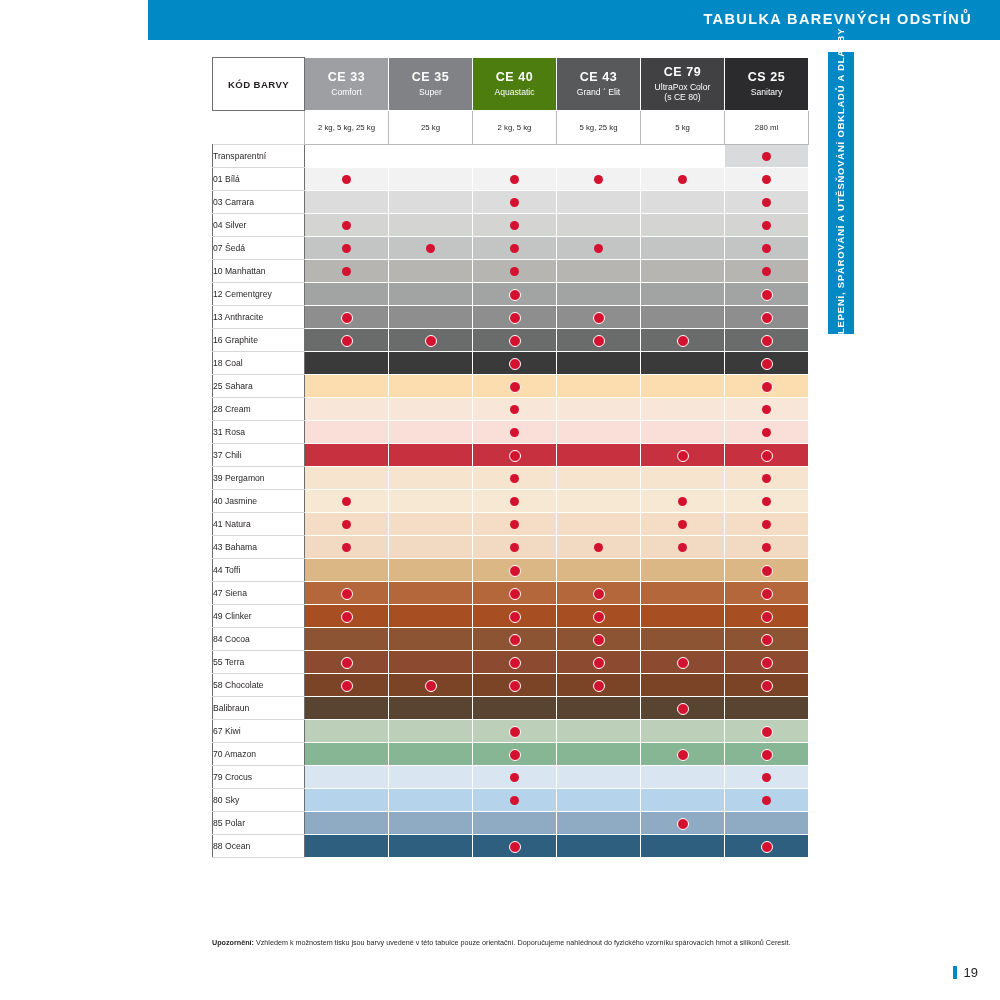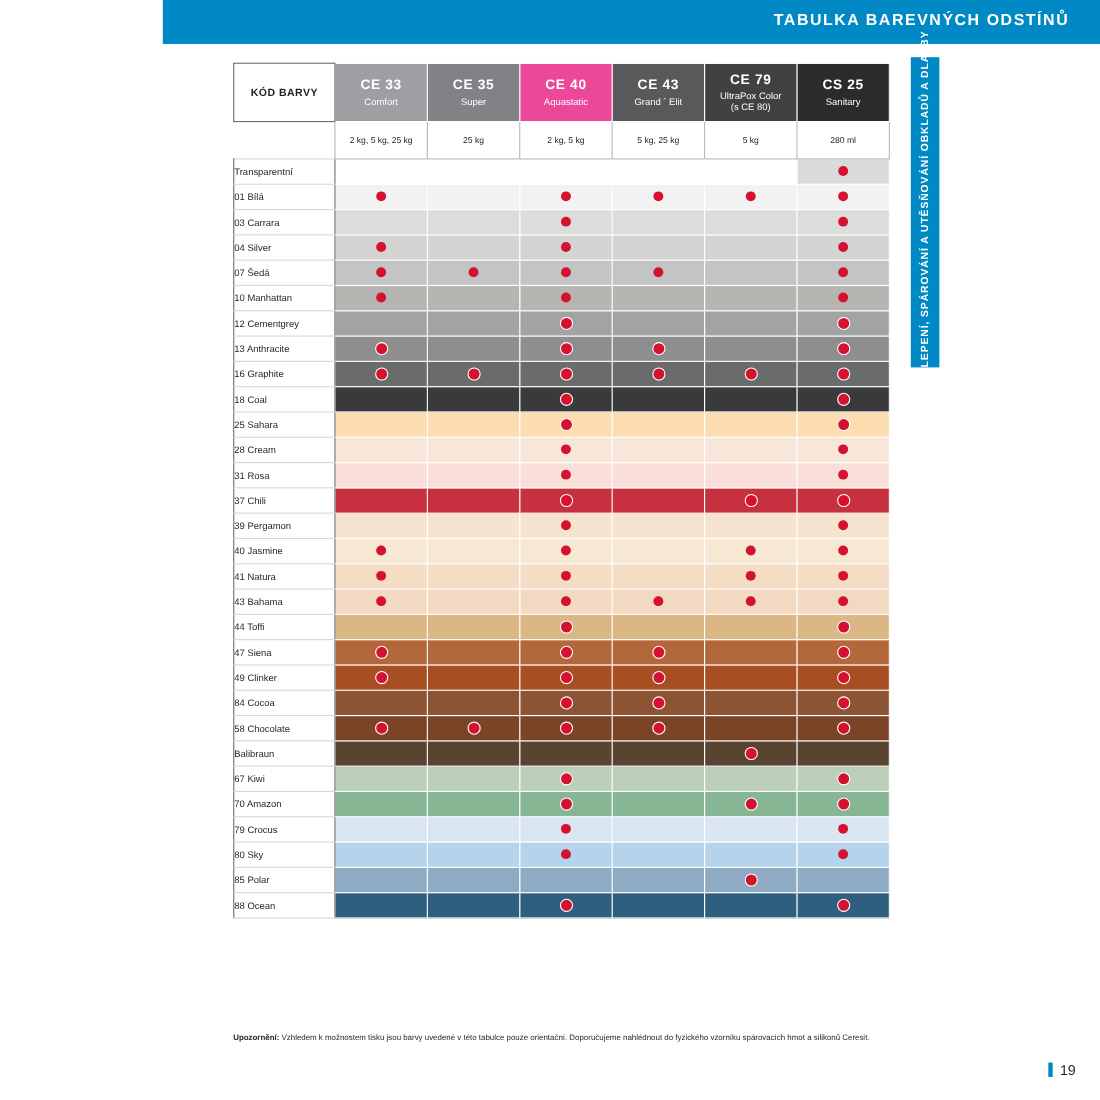--- a/index.html
+++ b/index.html
@@ -212,21 +212,21 @@
       <tr>
         <th class="hdr-code">KÓD BARVY</th>
         <th class="hdr-prod" style="background:#9d9fa2;">
           <span class="pname">CE 33</span>
           <span class="psub">Comfort</span>
         </th>
         <th class="hdr-prod" style="background:#808285;">
           <span class="pname">CE 35</span>
           <span class="psub">Super</span>
         </th>
-        <th class="hdr-prod" style="background:#ec4899;">
+        <th class="hdr-prod" style="background:#4d7c0f;">
           <span class="pname">CE 40</span>
           <span class="psub">Aquastatic</span>
         </th>
         <th class="hdr-prod" style="background:#58595b;">
           <span class="pname">CE 43</span>
           <span class="psub">Grand ´ Elit</span>
         </th>
         <th class="hdr-prod" style="background:#414042;">
           <span class="pname">CE 79</span>
           <span class="psub">UltraPox Color</span>
@@ -440,20 +440,29 @@
         <tr>
           <td class="row-label">84 Cocoa</td>
           <td class="swatch" style="background: rgb(141, 84, 52);"></td>
           <td class="swatch" style="background: rgb(141, 84, 52);"></td>
           <td class="swatch" style="background: rgb(141, 84, 52);"><span class="dot ring" style="background: rgb(213, 17, 48);"></span></td>
           <td class="swatch" style="background: rgb(141, 84, 52);"><span class="dot ring" style="background: rgb(213, 17, 48);"></span></td>
           <td class="swatch" style="background: rgb(141, 84, 52);"></td>
           <td class="swatch" style="background: rgb(141, 84, 52);"><span class="dot ring" style="background: rgb(213, 17, 48);"></span></td>
         </tr>
         <tr>
+          <td class="row-label">55 Terra</td>
+          <td class="swatch" style="background: rgb(140, 74, 48);"><span class="dot ring" style="background: rgb(213, 17, 48);"></span></td>
+          <td class="swatch" style="background: rgb(140, 74, 48);"></td>
+          <td class="swatch" style="background: rgb(140, 74, 48);"><span class="dot ring" style="background: rgb(213, 17, 48);"></span></td>
+          <td class="swatch" style="background: rgb(140, 74, 48);"><span class="dot ring" style="background: rgb(213, 17, 48);"></span></td>
+          <td class="swatch" style="background: rgb(140, 74, 48);"><span class="dot ring" style="background: rgb(213, 17, 48);"></span></td>
+          <td class="swatch" style="background: rgb(140, 74, 48);"><span class="dot ring" style="background: rgb(213, 17, 48);"></span></td>
+        </tr>
+        <tr>
           <td class="row-label">58 Chocolate</td>
           <td class="swatch" style="background: rgb(123, 68, 39);"><span class="dot ring" style="background: rgb(213, 17, 48);"></span></td>
           <td class="swatch" style="background: rgb(123, 68, 39);"><span class="dot ring" style="background: rgb(213, 17, 48);"></span></td>
           <td class="swatch" style="background: rgb(123, 68, 39);"><span class="dot ring" style="background: rgb(213, 17, 48);"></span></td>
           <td class="swatch" style="background: rgb(123, 68, 39);"><span class="dot ring" style="background: rgb(213, 17, 48);"></span></td>
           <td class="swatch" style="background: rgb(123, 68, 39);"></td>
           <td class="swatch" style="background: rgb(123, 68, 39);"><span class="dot ring" style="background: rgb(213, 17, 48);"></span></td>
         </tr>
         <tr>
           <td class="row-label">Balibraun</td>

